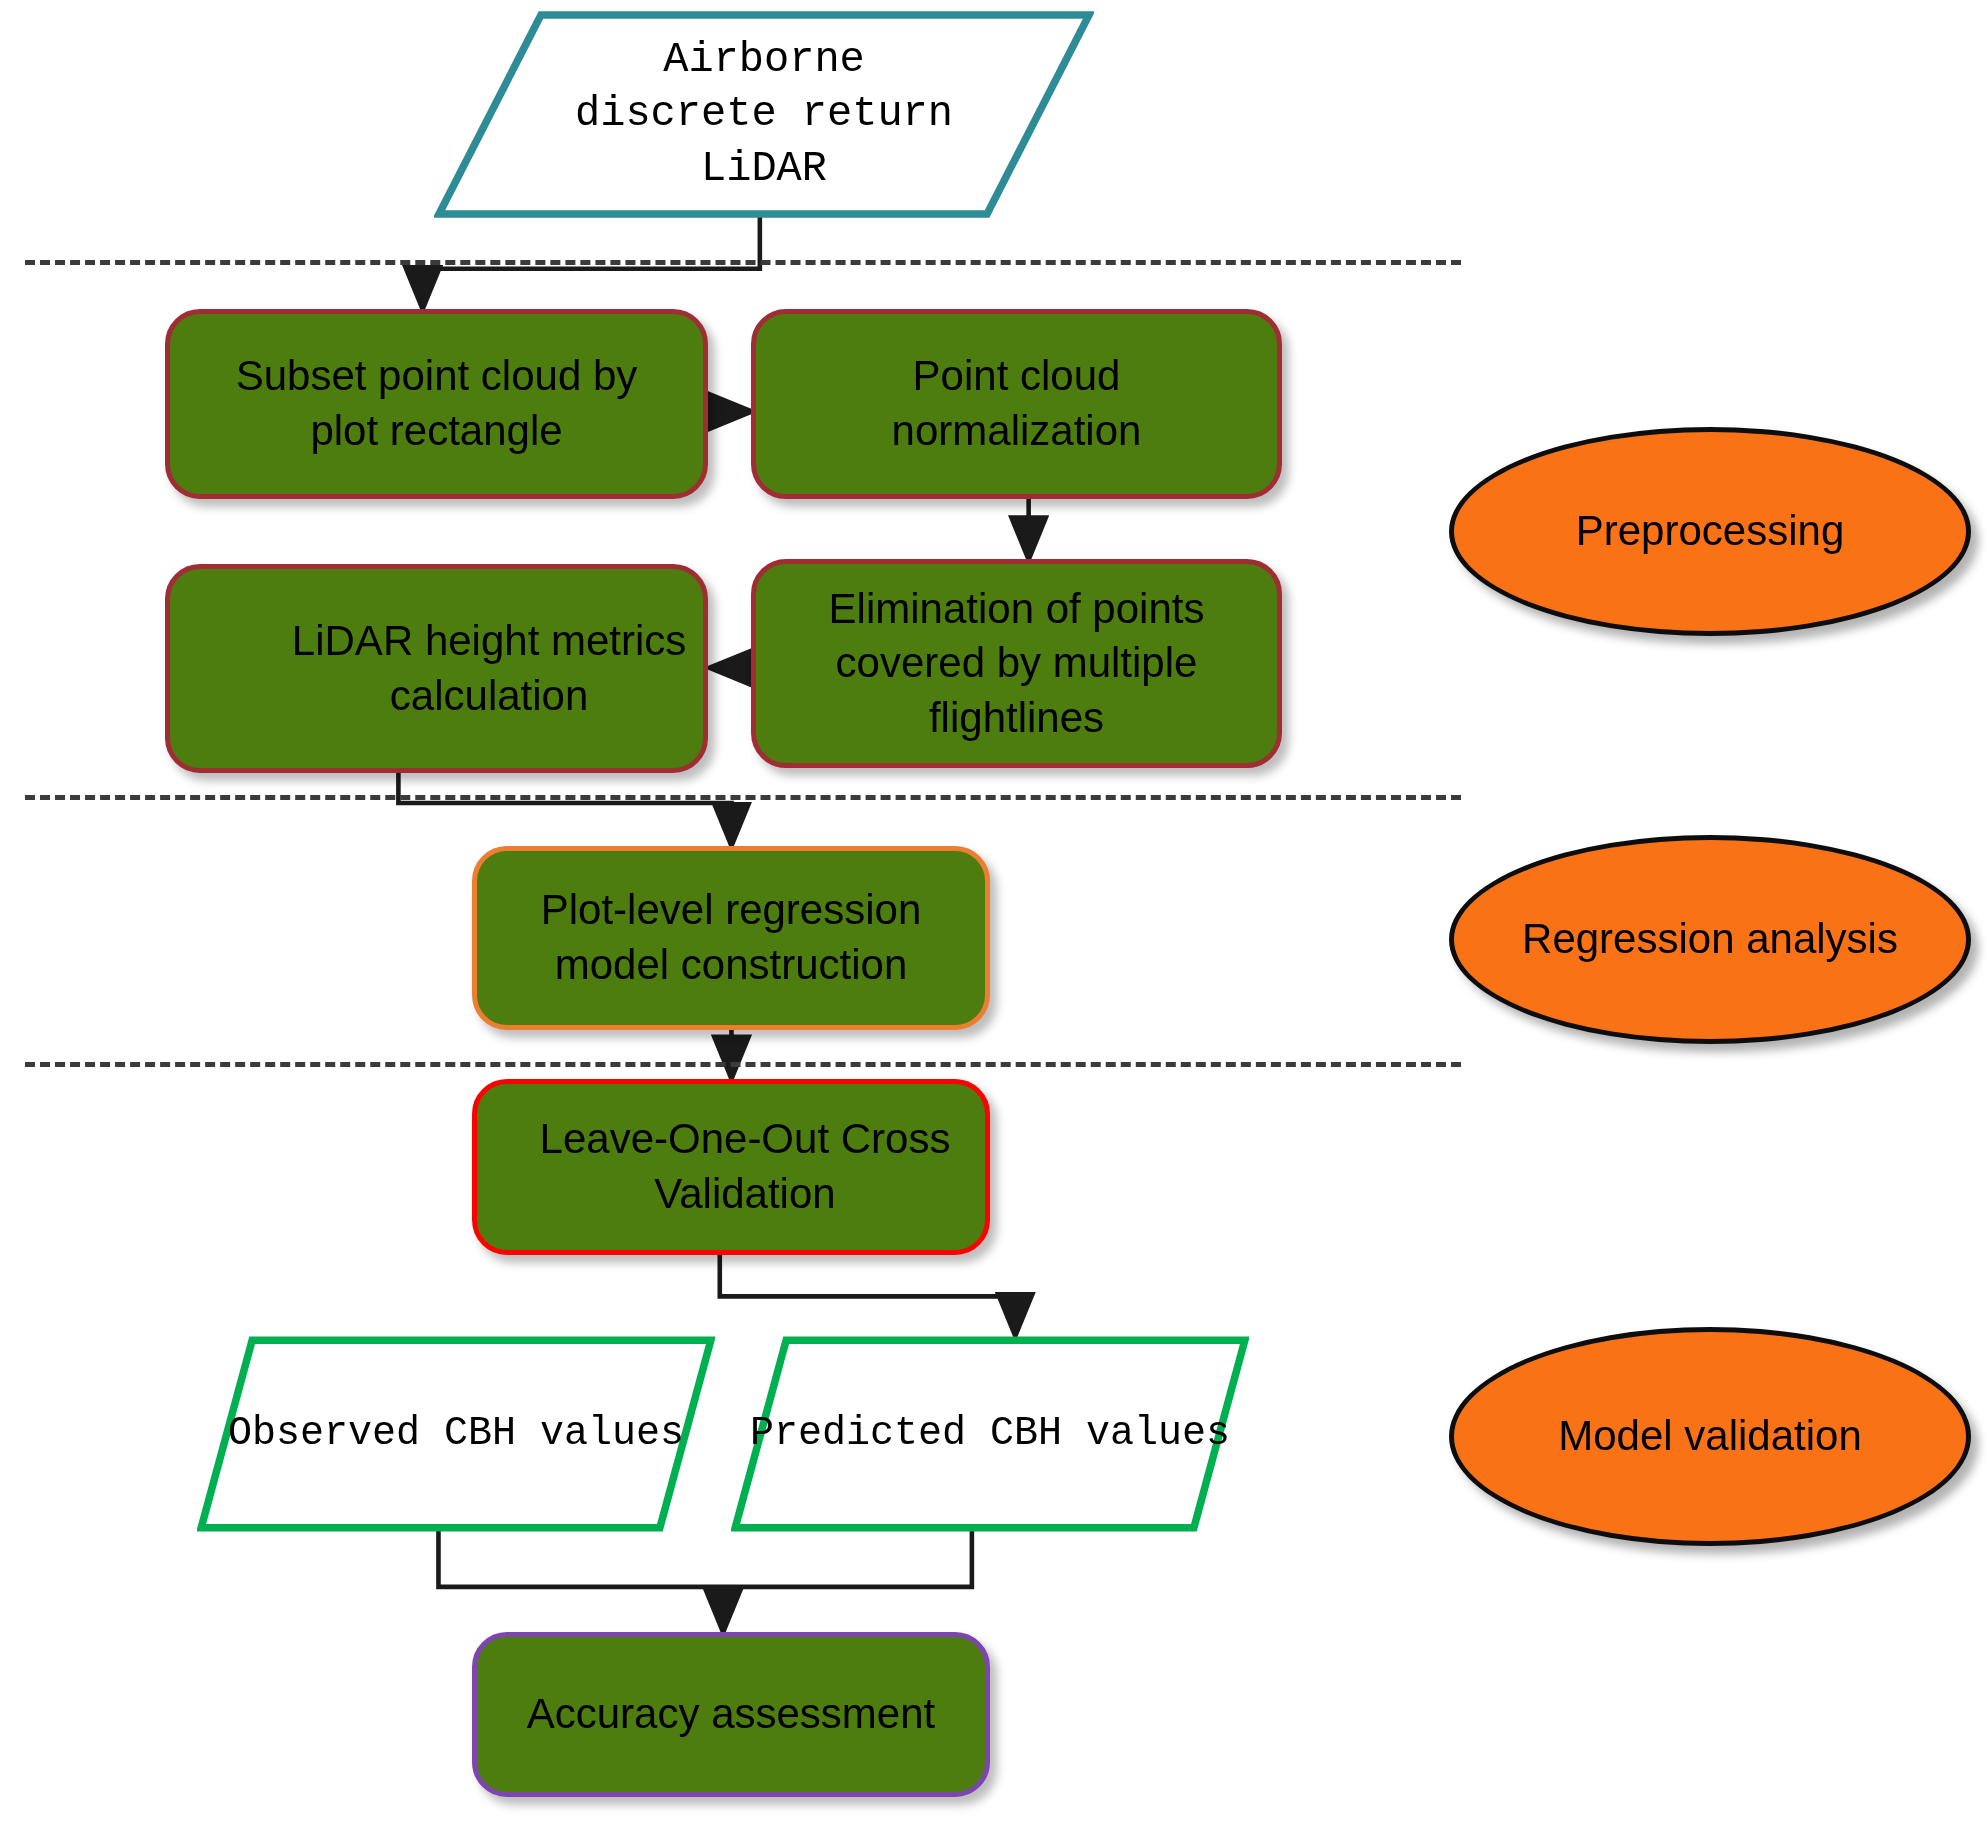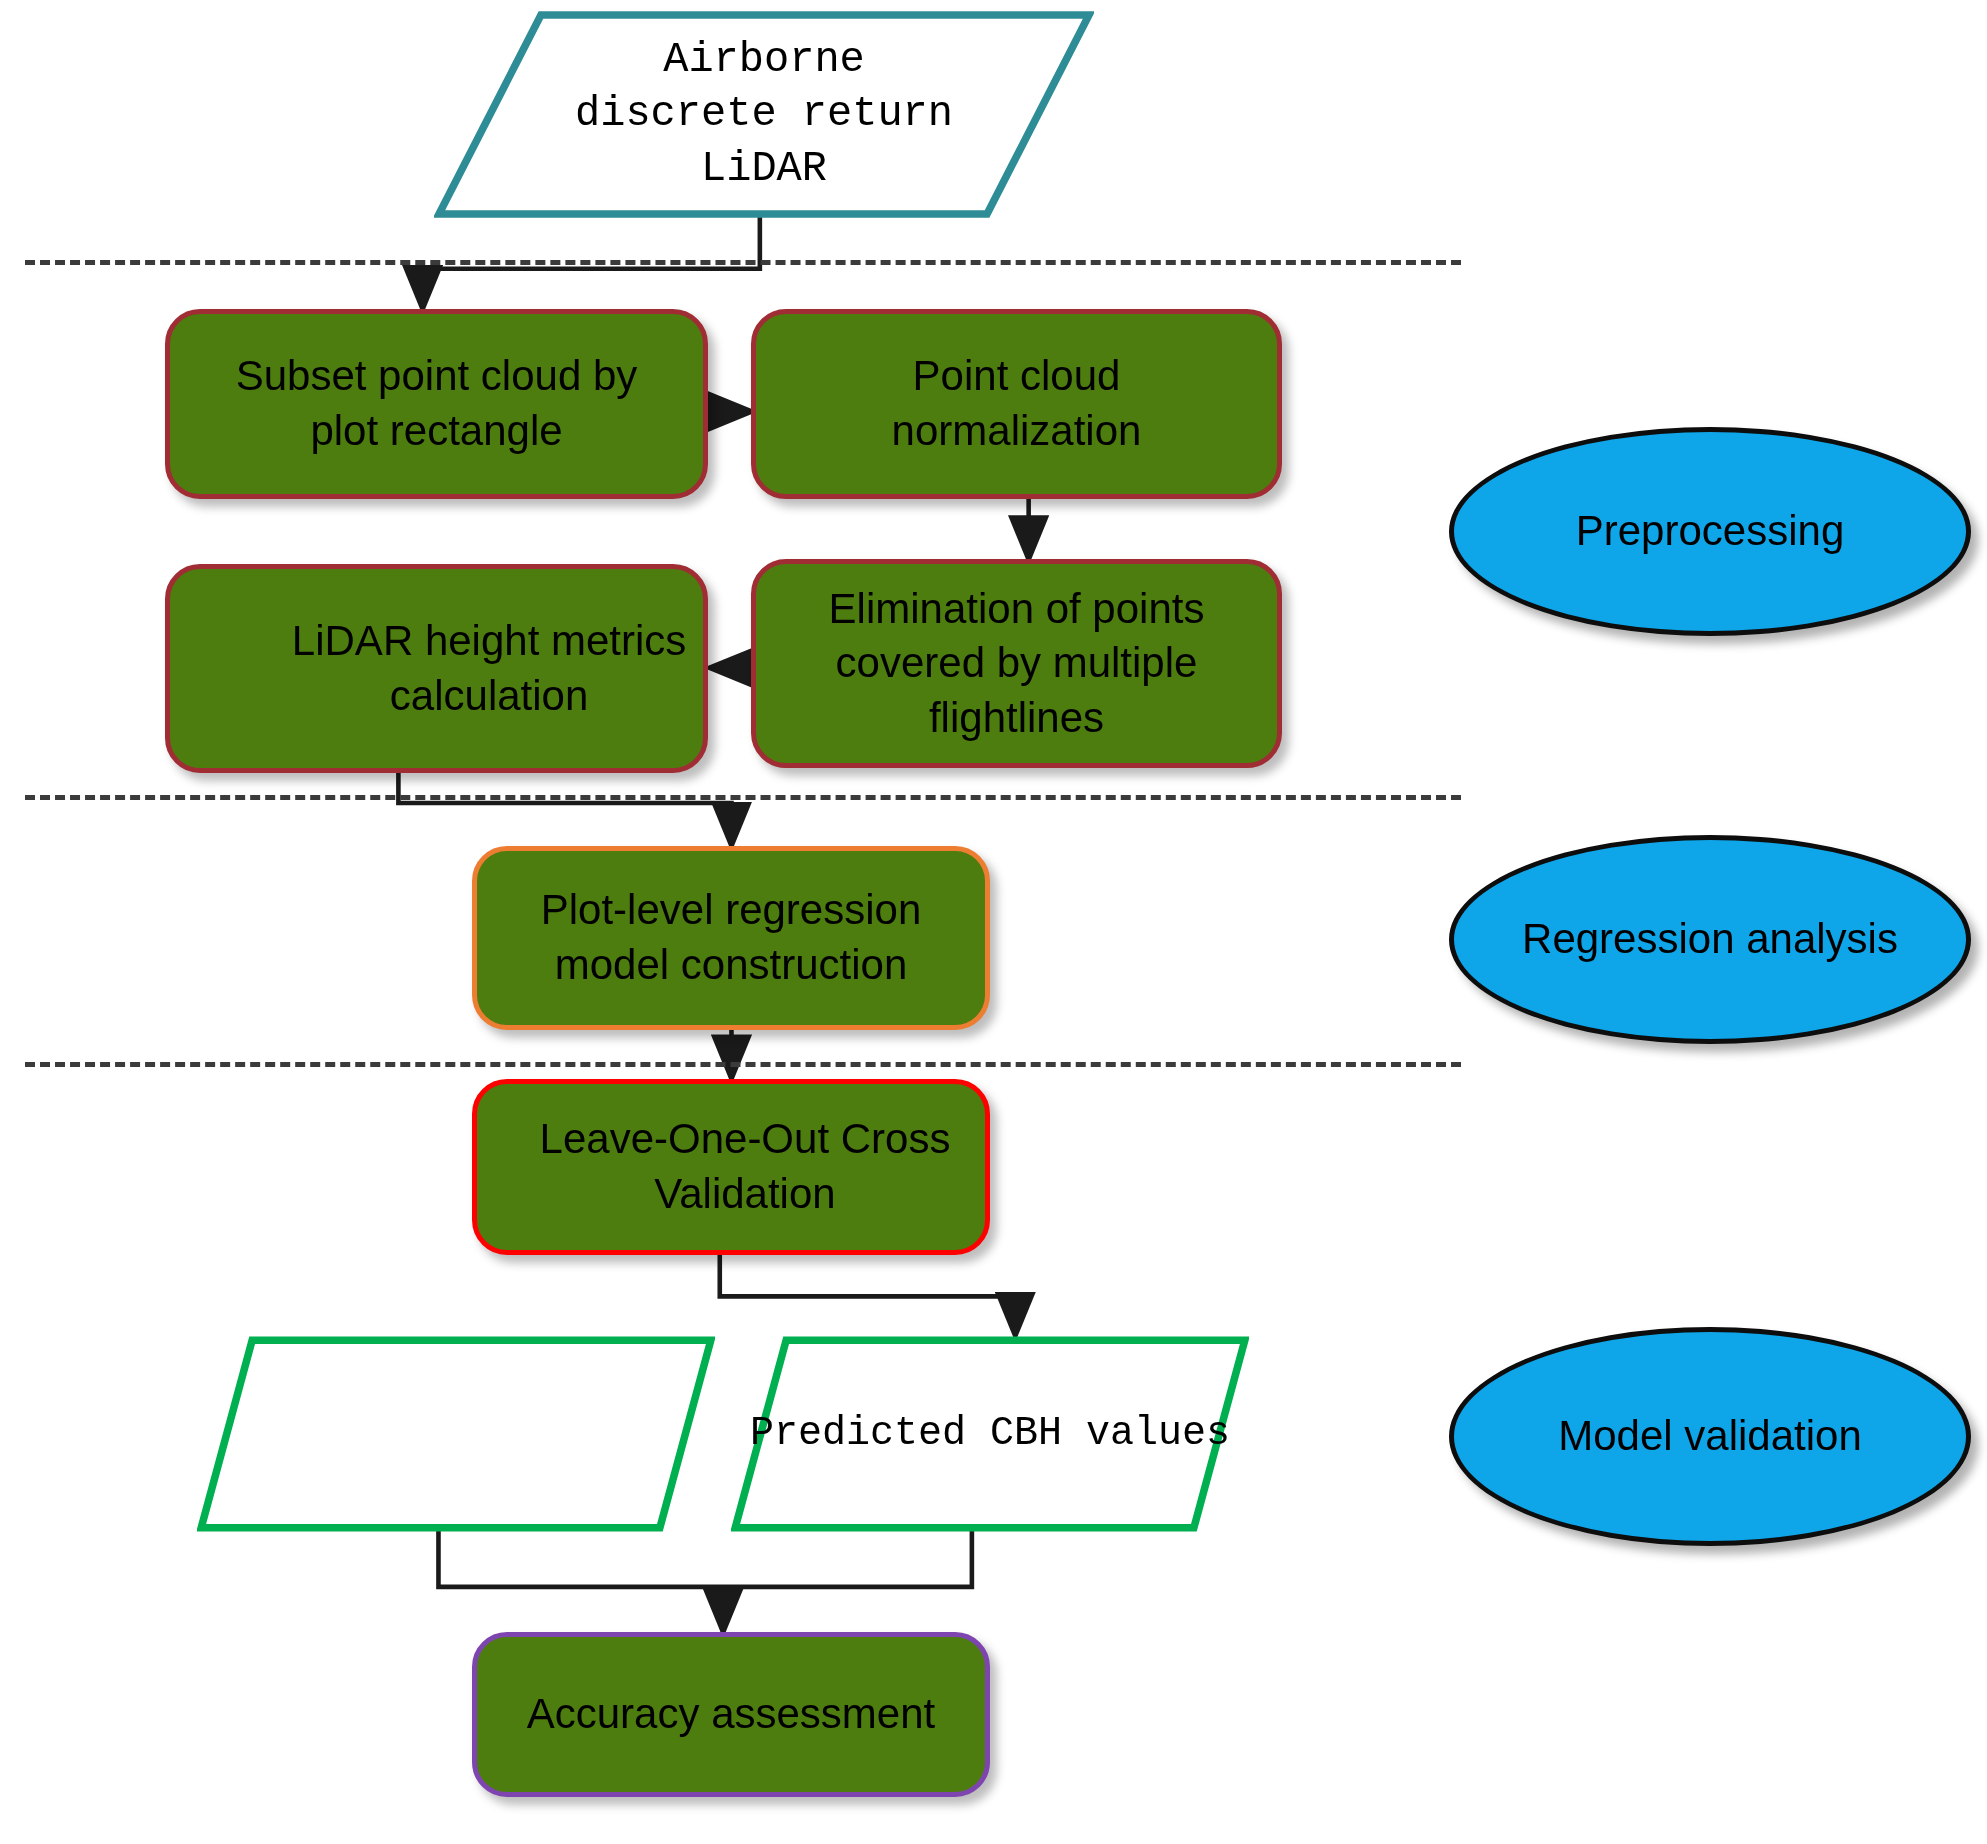--- a/index.html
+++ b/index.html
@@ -23,21 +23,21 @@
   .c-orange{border-color:#ED7D31;}
   .c-red{border-color:#FF0000;padding-left:28px;}
   .c-purple{border-color:#7E45B0;text-align:center;}
 
   
   .para{background:transparent;font-family:Liberation Mono, monospace;}
   .para .pg-svg{position:absolute;left:0;top:0;width:100%;height:100%;}
   .para .pg-label{position:relative;z-index:2;width:100%;padding:0 11.7px;box-sizing:border-box;}
 
   
-  .ellipse{border:5.8px solid #0d0d0d;border-radius:50%;background:#0ea5e9;
+  .ellipse{border:5.8px solid #0d0d0d;border-radius:50%;background:#f97316;
            box-shadow:7.5px 8.3px 10px rgba(0,0,0,0.30);}
 
   
   .divider{position:absolute;height:0;border-top:5.8px dashed #3b3b3b;}
   .t48{font-size:40px;}
   .t50{font-size:42px;}
 </style>
 </head>
 <body>
 
@@ -125,20 +125,21 @@
     <span>
       <div>Leave-One-Out Cross</div>
       <div>Validation</div>
     </span>
   </div>
 
   <div class="node para t48" style="left:197px;top:1336px;width:518px;height:196px;">
     <svg class="pg-svg" viewBox="0 0 620 235" preserveAspectRatio="none">
       <polygon points="66,5 615,5 554,230 5,230" fill="#ffffff" stroke="#00B050" stroke-width="9"></polygon>
     </svg>
+    <div class="pg-label">Observed CBH values</div>
   </div>
 
   <div class="node para t48" style="left:731px;top:1336px;width:518px;height:196px;">
     <svg class="pg-svg" viewBox="0 0 620 235" preserveAspectRatio="none">
       <polygon points="66,5 615,5 554,230 5,230" fill="#ffffff" stroke="#00B050" stroke-width="9"></polygon>
     </svg>
     <div class="pg-label">Predicted CBH values</div>
   </div>
 
   <div class="node rbox c-purple t50" style="left:472px;top:1632px;width:518px;height:165px;">

